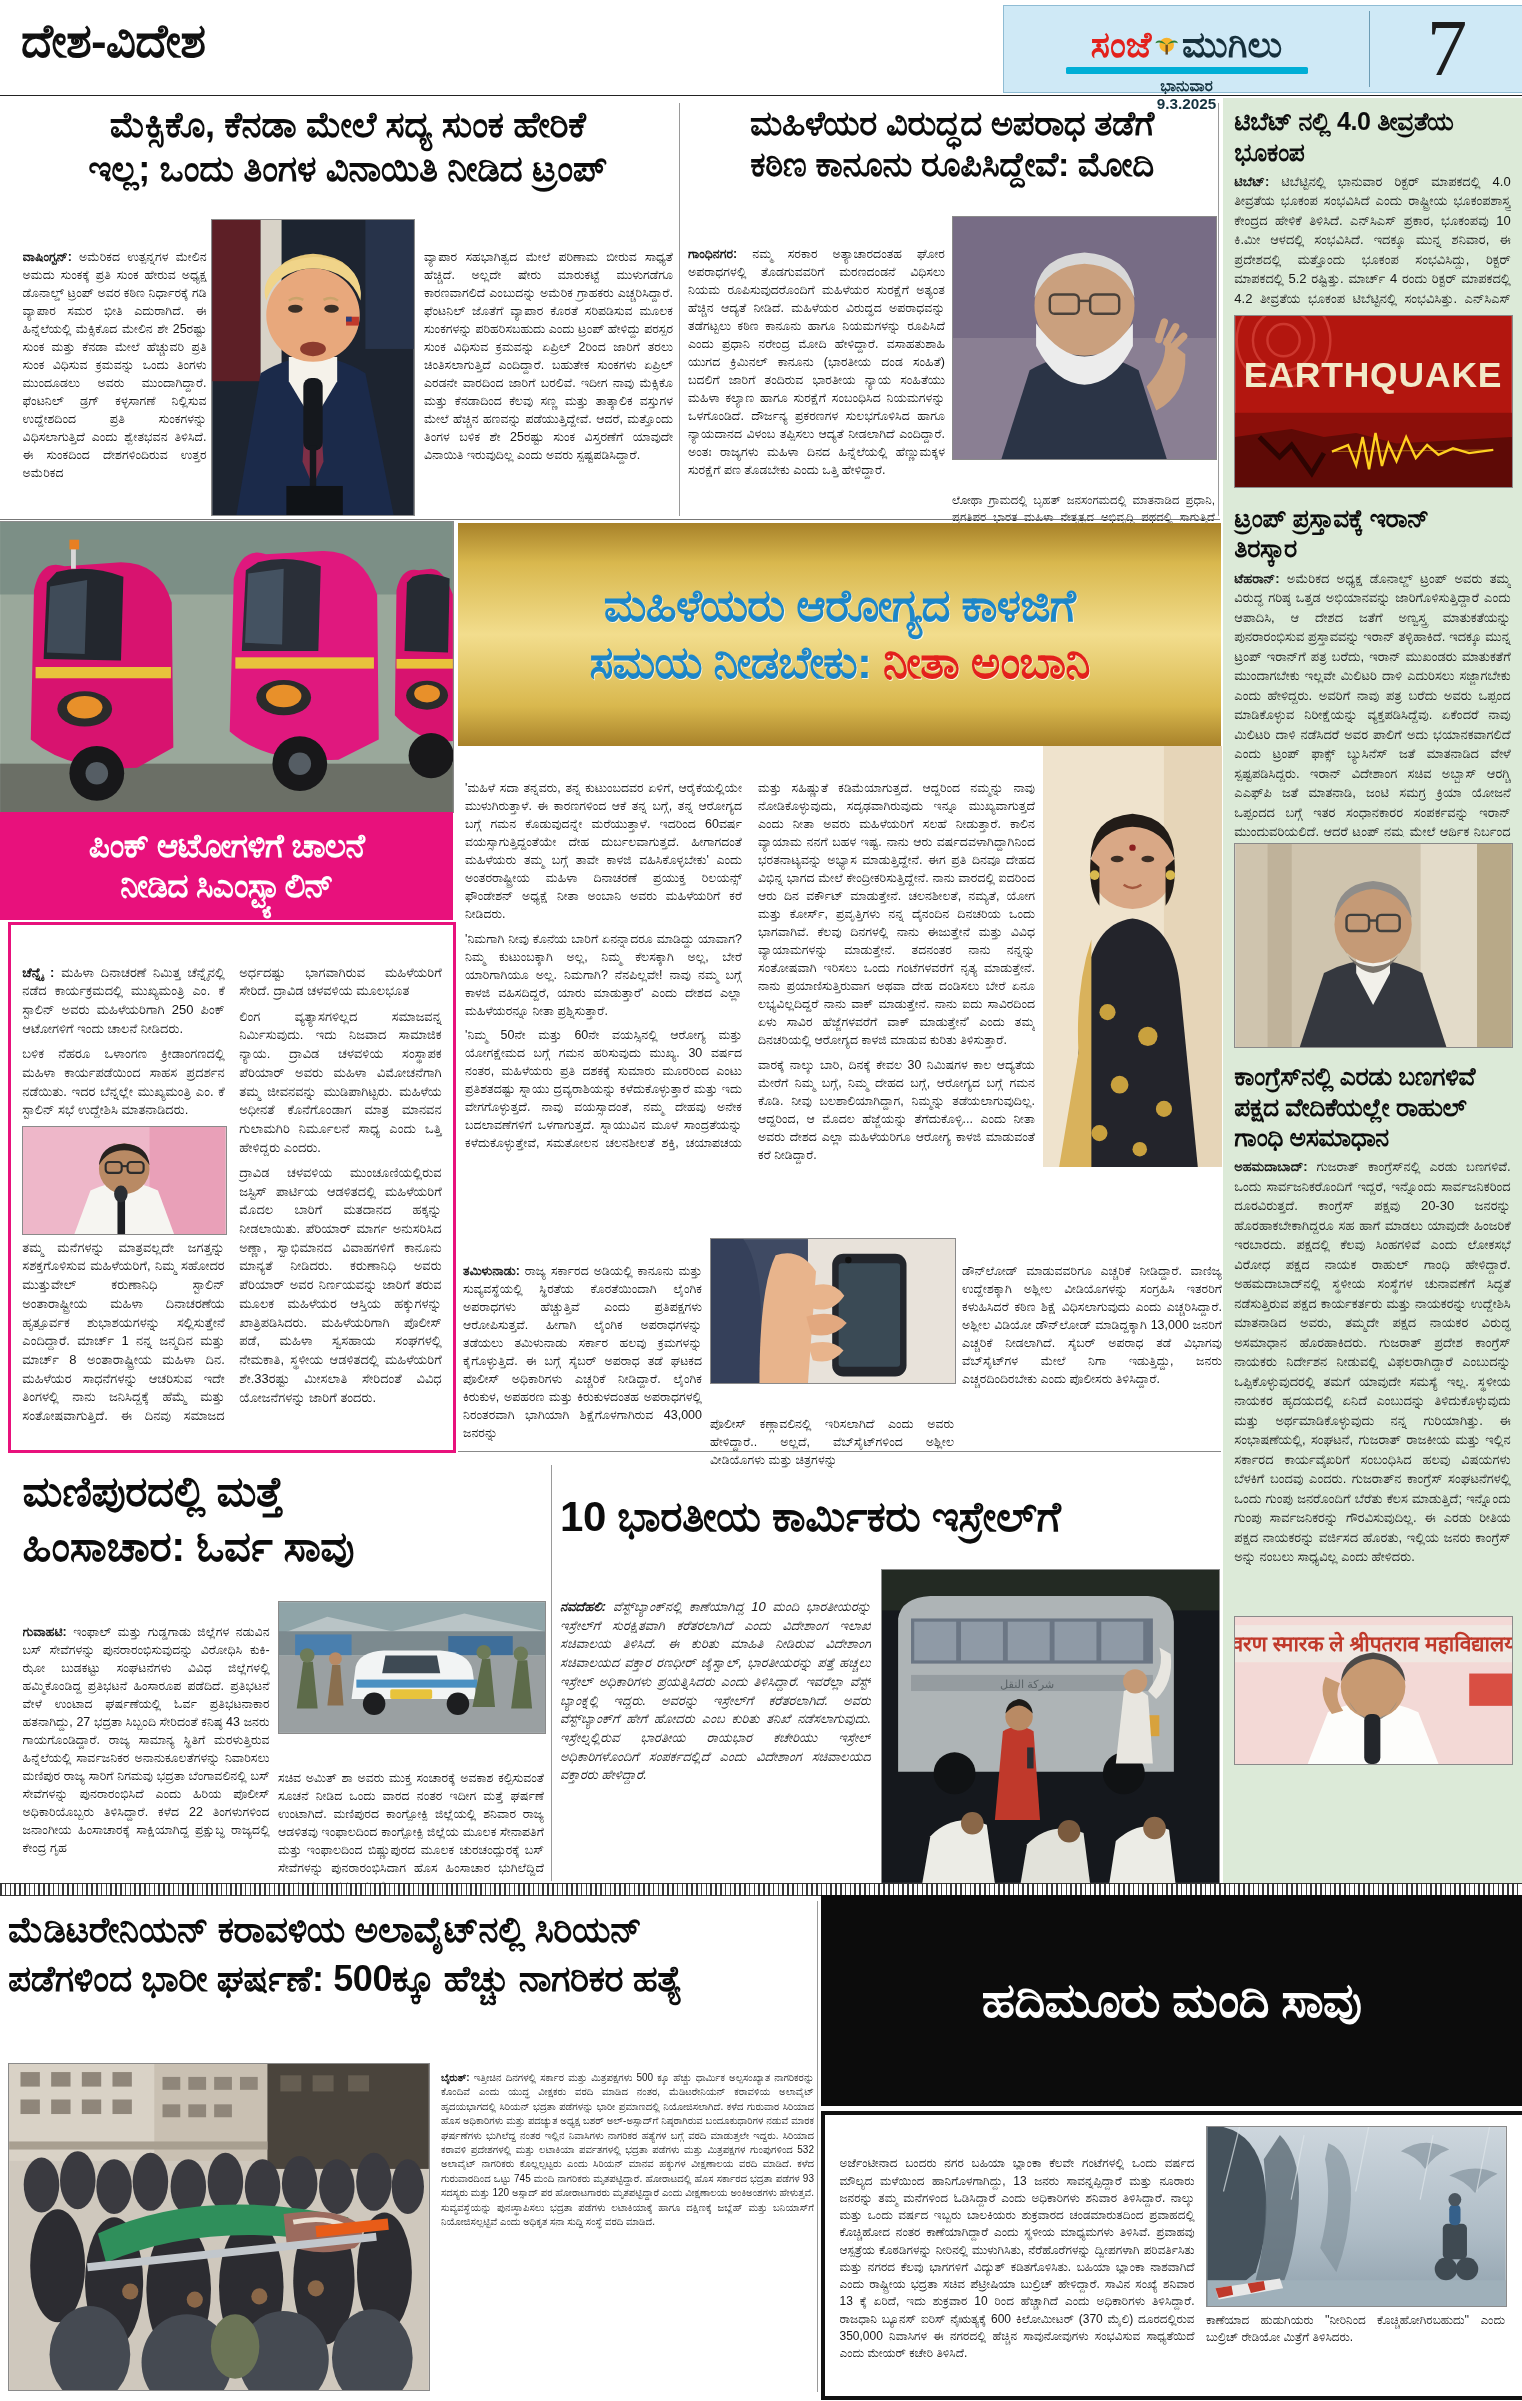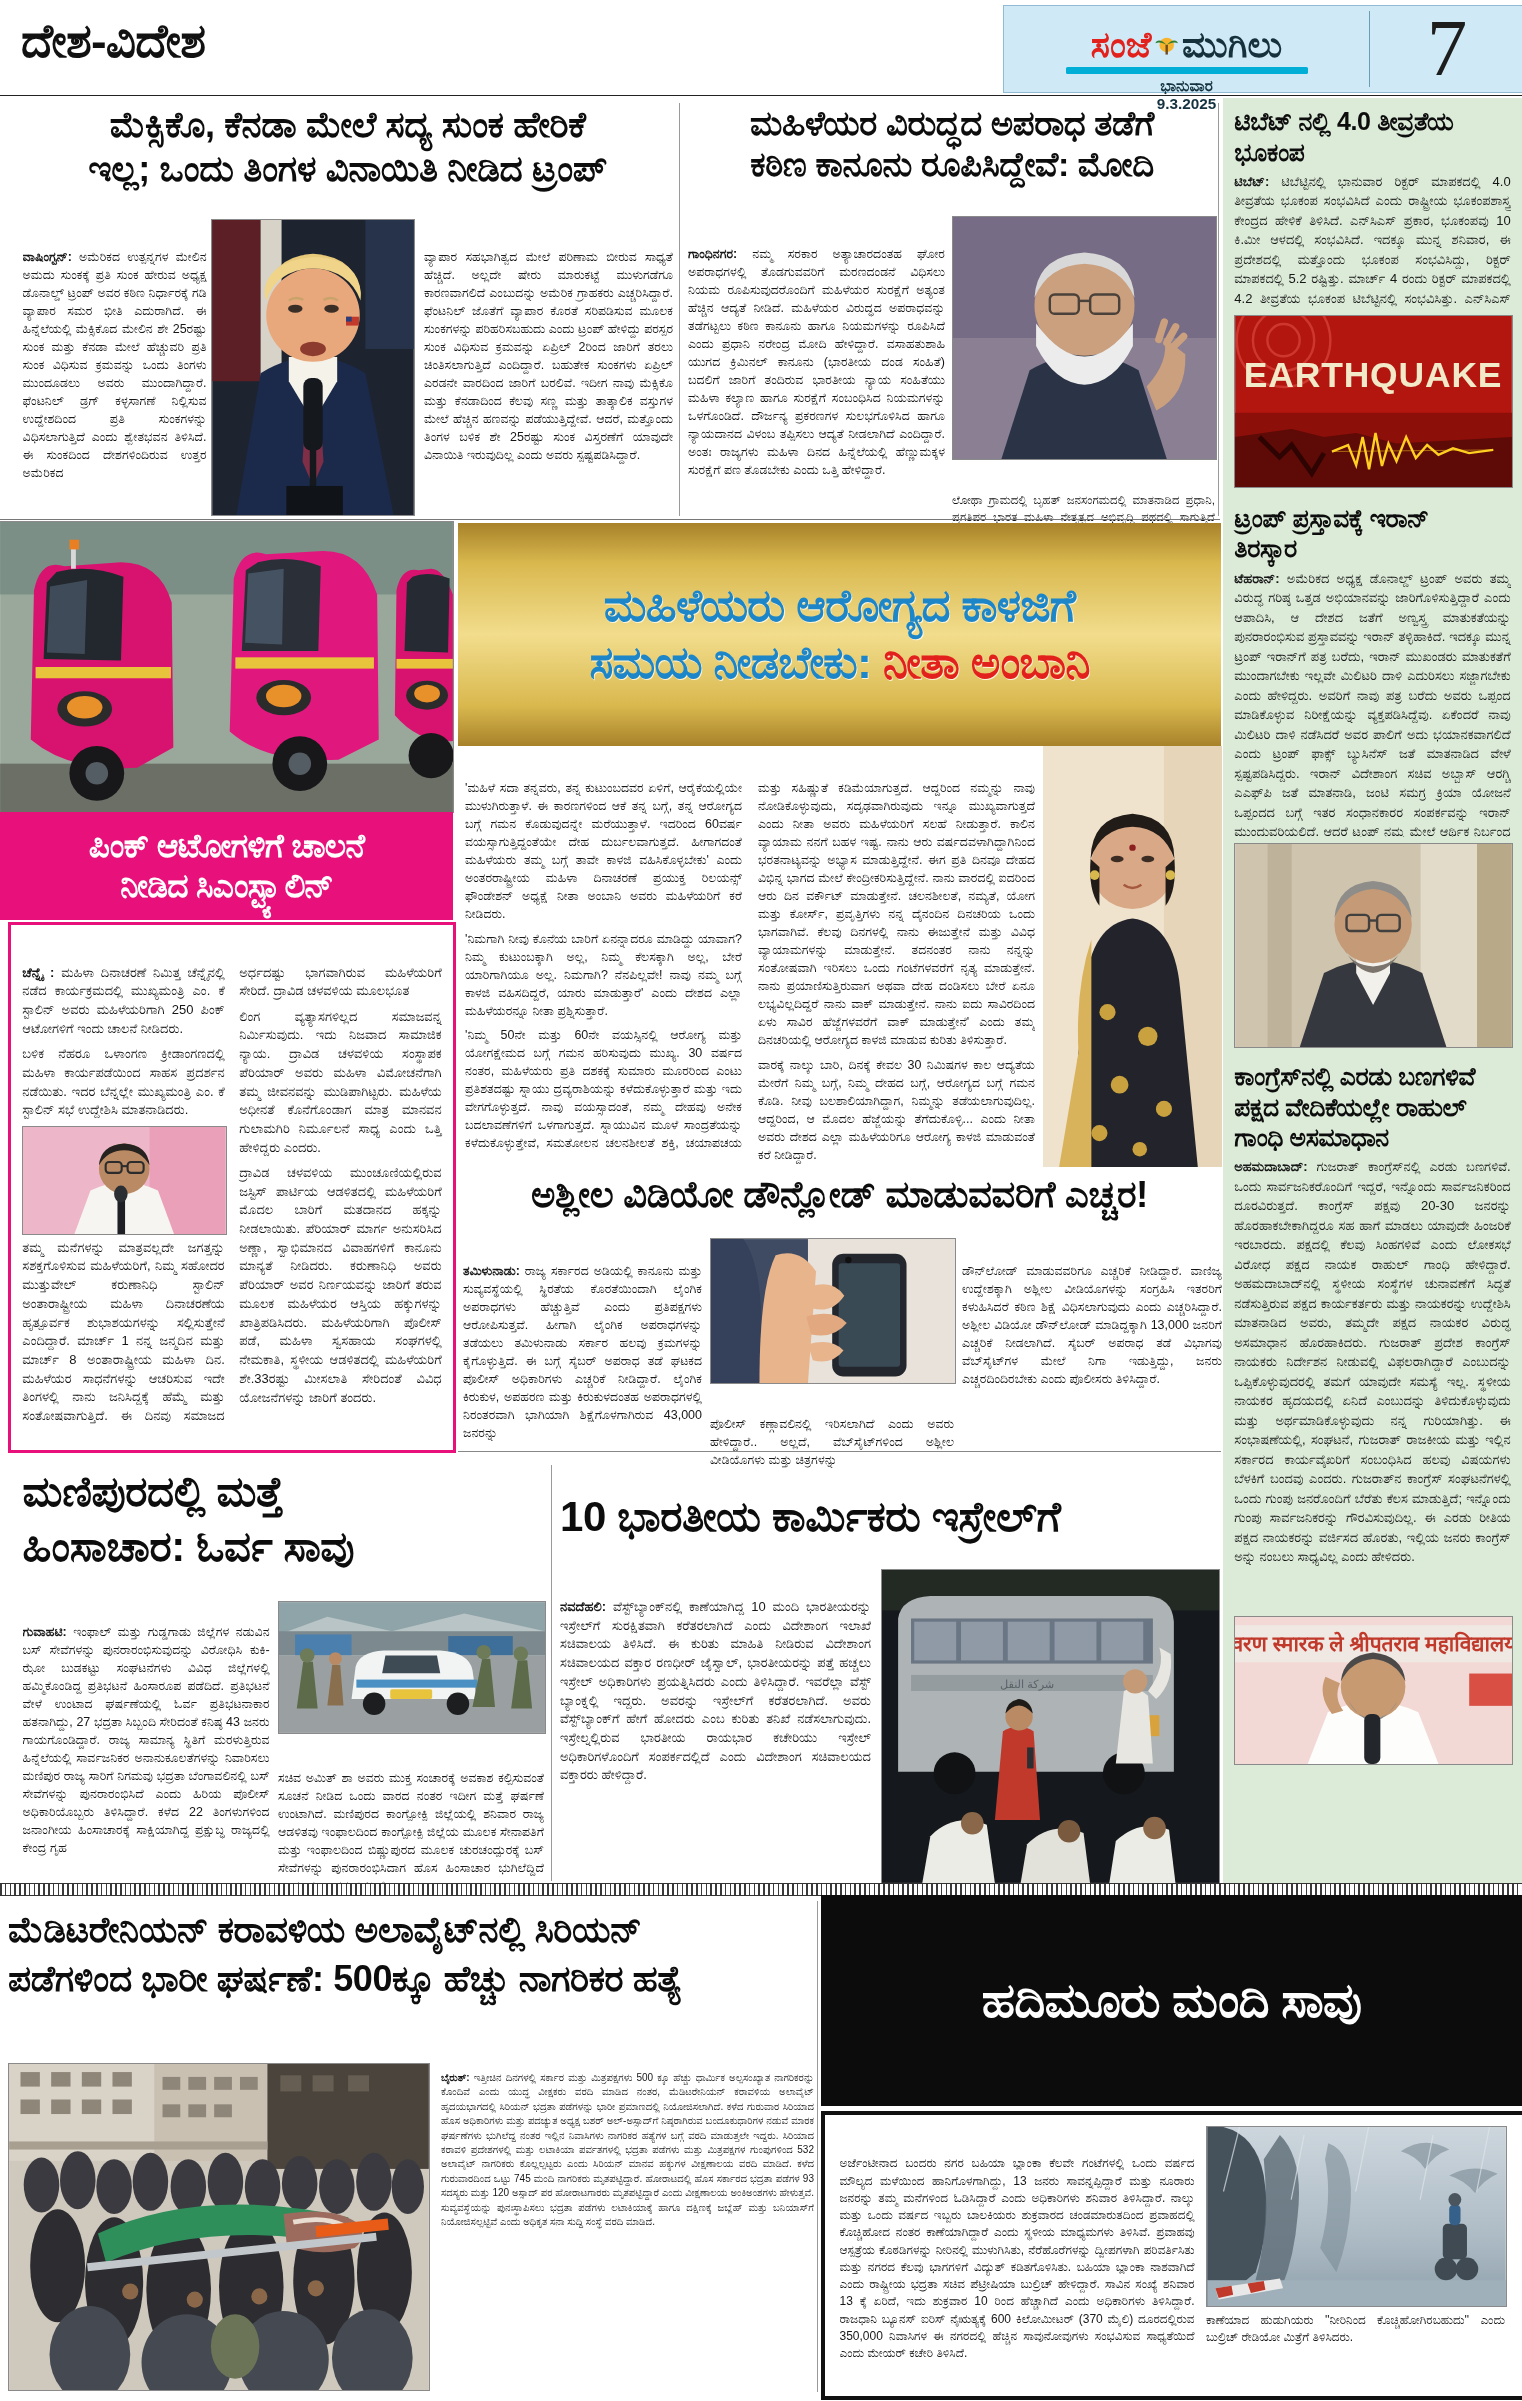--- a/index.html
+++ b/index.html
@@ -330,21 +330,20 @@
 
   <div class="abs" style="left:465px;top:750px;width:570px;height:415px;overflow:hidden;">
     <div class="body-txt" style="column-count:2;column-gap:16px;font-size:12.5px;height:415px;">
       <p style="margin:0 0 6.5px 0;">'ಮಹಿಳೆ ಸದಾ ತನ್ನವರು, ತನ್ನ ಕುಟುಂಬದವರ ಏಳಿಗೆ, ಆರೈಕೆಯಲ್ಲಿಯೇ ಮುಳುಗಿರುತ್ತಾಳೆ. ಈ ಕಾರಣಗಳಿಂದ ಆಕೆ ತನ್ನ ಬಗ್ಗೆ, ತನ್ನ ಆರೋಗ್ಯದ ಬಗ್ಗೆ ಗಮನ ಕೊಡುವುದನ್ನೇ ಮರೆಯುತ್ತಾಳೆ. ಇದರಿಂದ 60ವರ್ಷ ವಯಸ್ಸಾಗುತ್ತಿದ್ದಂತೆಯೇ ದೇಹ ದುರ್ಬಲವಾಗುತ್ತದೆ. ಹೀಗಾಗದಂತೆ ಮಹಿಳೆಯರು ತಮ್ಮ ಬಗ್ಗೆ ತಾವೇ ಕಾಳಜಿ ವಹಿಸಿಕೊಳ್ಳಬೇಕು' ಎಂದು ಅಂತರರಾಷ್ಟ್ರೀಯ ಮಹಿಳಾ ದಿನಾಚರಣೆ ಪ್ರಯುಕ್ತ ರಿಲಯನ್ಸ್ ಫೌಂಡೇಶನ್ ಅಧ್ಯಕ್ಷೆ ನೀತಾ ಅಂಬಾನಿ ಅವರು ಮಹಿಳೆಯರಿಗೆ ಕರೆ ನೀಡಿದರು.</p>
       <p style="margin:0 0 6.5px 0;">'ನಿಮಗಾಗಿ ನೀವು ಕೊನೆಯ ಬಾರಿಗೆ ಏನನ್ನಾದರೂ ಮಾಡಿದ್ದು ಯಾವಾಗ? ನಿಮ್ಮ ಕುಟುಂಬಕ್ಕಾಗಿ ಅಲ್ಲ, ನಿಮ್ಮ ಕೆಲಸಕ್ಕಾಗಿ ಅಲ್ಲ, ಬೇರೆ ಯಾರಿಗಾಗಿಯೂ ಅಲ್ಲ. ನಿಮಗಾಗಿ? ನೆನಪಿಲ್ಲವೇ! ನಾವು ನಮ್ಮ ಬಗ್ಗೆ ಕಾಳಜಿ ವಹಿಸದಿದ್ದರೆ, ಯಾರು ಮಾಡುತ್ತಾರೆ' ಎಂದು ದೇಶದ ಎಲ್ಲಾ ಮಹಿಳೆಯರನ್ನೂ ನೀತಾ ಪ್ರಶ್ನಿಸುತ್ತಾರೆ.</p>
       <p style="margin:0 0 6.5px 0;">'ನಿಮ್ಮ 50ನೇ ಮತ್ತು 60ನೇ ವಯಸ್ಸಿನಲ್ಲಿ ಆರೋಗ್ಯ ಮತ್ತು ಯೋಗಕ್ಷೇಮದ ಬಗ್ಗೆ ಗಮನ ಹರಿಸುವುದು ಮುಖ್ಯ. 30 ವರ್ಷದ ನಂತರ, ಮಹಿಳೆಯರು ಪ್ರತಿ ದಶಕಕ್ಕೆ ಸುಮಾರು ಮೂರರಿಂದ ಎಂಟು ಪ್ರತಿಶತದಷ್ಟು ಸ್ನಾಯು ದ್ರವ್ಯರಾಶಿಯನ್ನು ಕಳೆದುಕೊಳ್ಳುತ್ತಾರೆ ಮತ್ತು ಇದು ವೇಗಗೊಳ್ಳುತ್ತದೆ. ನಾವು ವಯಸ್ಸಾದಂತೆ, ನಮ್ಮ ದೇಹವು ಅನೇಕ ಬದಲಾವಣೆಗಳಿಗೆ ಒಳಗಾಗುತ್ತದೆ. ಸ್ನಾಯುವಿನ ಮೂಳೆ ಸಾಂದ್ರತೆಯನ್ನು ಕಳೆದುಕೊಳ್ಳುತ್ತೇವೆ, ಸಮತೋಲನ ಚಲನಶೀಲತೆ ಶಕ್ತಿ, ಚಯಾಪಚಯ ಮತ್ತು ಸಹಿಷ್ಣುತೆ ಕಡಿಮೆಯಾಗುತ್ತದೆ. ಆದ್ದರಿಂದ ನಮ್ಮನ್ನು ನಾವು ನೋಡಿಕೊಳ್ಳುವುದು, ಸದೃಢವಾಗಿರುವುದು ಇನ್ನೂ ಮುಖ್ಯವಾಗುತ್ತದೆ ಎಂದು ನೀತಾ ಅವರು ಮಹಿಳೆಯರಿಗೆ ಸಲಹೆ ನೀಡುತ್ತಾರೆ. ಕಾಲಿನ ವ್ಯಾಯಾಮ ನನಗೆ ಬಹಳ ಇಷ್ಟ. ನಾನು ಆರು ವರ್ಷದವಳಾಗಿದ್ದಾಗಿನಿಂದ ಭರತನಾಟ್ಯವನ್ನು ಅಭ್ಯಾಸ ಮಾಡುತ್ತಿದ್ದೇನೆ. ಈಗ ಪ್ರತಿ ದಿನವೂ ದೇಹದ ವಿಭಿನ್ನ ಭಾಗದ ಮೇಲೆ ಕೇಂದ್ರೀಕರಿಸುತ್ತಿದ್ದೇನೆ. ನಾನು ವಾರದಲ್ಲಿ ಐದರಿಂದ ಆರು ದಿನ ವರ್ಕೌಟ್ ಮಾಡುತ್ತೇನೆ. ಚಲನಶೀಲತೆ, ನಮ್ಯತೆ, ಯೋಗ ಮತ್ತು ಕೋರ್ಸ್, ಪ್ರವೃತ್ತಿಗಳು ನನ್ನ ದೈನಂದಿನ ದಿನಚರಿಯ ಒಂದು ಭಾಗವಾಗಿವೆ. ಕೆಲವು ದಿನಗಳಲ್ಲಿ ನಾನು ಈಜುತ್ತೇನೆ ಮತ್ತು ವಿವಿಧ ವ್ಯಾಯಾಮಗಳನ್ನು ಮಾಡುತ್ತೇನೆ. ತದನಂತರ ನಾನು ನನ್ನನ್ನು ಸಂತೋಷವಾಗಿ ಇರಿಸಲು ಒಂದು ಗಂಟೆಗಳವರೆಗೆ ನೃತ್ಯ ಮಾಡುತ್ತೇನೆ. ನಾನು ಪ್ರಯಾಣಿಸುತ್ತಿರುವಾಗ ಅಥವಾ ದೇಹ ದಂಡಿಸಲು ಬೇರೆ ಏನೂ ಲಭ್ಯವಿಲ್ಲದಿದ್ದರೆ ನಾನು ವಾಕ್ ಮಾಡುತ್ತೇನೆ. ನಾನು ಐದು ಸಾವಿರದಿಂದ ಏಳು ಸಾವಿರ ಹೆಜ್ಜೆಗಳವರೆಗೆ ವಾಕ್ ಮಾಡುತ್ತೇನೆ' ಎಂದು ತಮ್ಮ ದಿನಚರಿಯಲ್ಲಿ ಆರೋಗ್ಯದ ಕಾಳಜಿ ಮಾಡುವ ಕುರಿತು ತಿಳಿಸುತ್ತಾರೆ.</p>
       <p style="margin:0;">ವಾರಕ್ಕೆ ನಾಲ್ಕು ಬಾರಿ, ದಿನಕ್ಕೆ ಕೇವಲ 30 ನಿಮಿಷಗಳ ಕಾಲ ಆದ್ಯತೆಯ ಮೇರೆಗೆ ನಿಮ್ಮ ಬಗ್ಗೆ, ನಿಮ್ಮ ದೇಹದ ಬಗ್ಗೆ, ಆರೋಗ್ಯದ ಬಗ್ಗೆ ಗಮನ ಕೊಡಿ. ನೀವು ಬಲಶಾಲಿಯಾಗಿದ್ದಾಗ, ನಿಮ್ಮನ್ನು ತಡೆಯಲಾಗುವುದಿಲ್ಲ. ಆದ್ದರಿಂದ, ಆ ಮೊದಲ ಹೆಜ್ಜೆಯನ್ನು ತೆಗೆದುಕೊಳ್ಳಿ... ಎಂದು ನೀತಾ ಅವರು ದೇಶದ ಎಲ್ಲಾ ಮಹಿಳೆಯರಿಗೂ ಆರೋಗ್ಯ ಕಾಳಜಿ ಮಾಡುವಂತೆ ಕರೆ ನೀಡಿದ್ದಾರೆ.</p>
     </div>
   </div>
 
-  <div class="abs hl" style="left:458px;top:1172px;width:763px;font-size:37px;text-align:center;">ಅಶ್ಲೀಲ ವಿಡಿಯೋ ಡೌನ್ಲೋಡ್ ಮಾಡುವವರಿಗೆ ಎಚ್ಚರ!</div>
   <div class="abs body-txt" style="left:463px;top:1233px;width:239px;height:211px;">
     <b class="dl">ತಮಿಳುನಾಡು:</b>
     <span>ರಾಜ್ಯ ಸರ್ಕಾರದ ಅಡಿಯಲ್ಲಿ ಕಾನೂನು ಮತ್ತು ಸುವ್ಯವಸ್ಥೆಯಲ್ಲಿ ಸ್ಥಿರತೆಯ ಕೊರತೆಯಿಂದಾಗಿ ಲೈಂಗಿಕ ಅಪರಾಧಗಳು ಹೆಚ್ಚುತ್ತಿವೆ ಎಂದು ಪ್ರತಿಪಕ್ಷಗಳು ಆರೋಪಿಸುತ್ತವೆ. ಹೀಗಾಗಿ ಲೈಂಗಿಕ ಅಪರಾಧಗಳನ್ನು ತಡೆಯಲು ತಮಿಳುನಾಡು ಸರ್ಕಾರ ಹಲವು ಕ್ರಮಗಳನ್ನು ಕೈಗೊಳ್ಳುತ್ತಿದೆ. ಈ ಬಗ್ಗೆ ಸೈಬರ್ ಅಪರಾಧ ತಡೆ ಘಟಕದ ಪೊಲೀಸ್ ಅಧಿಕಾರಿಗಳು ಎಚ್ಚರಿಕೆ ನೀಡಿದ್ದಾರೆ. ಲೈಂಗಿಕ ಕಿರುಕುಳ, ಅಪಹರಣ ಮತ್ತು ಕಿರುಕುಳದಂತಹ ಅಪರಾಧಗಳಲ್ಲಿ ನಿರಂತರವಾಗಿ ಭಾಗಿಯಾಗಿ ಶಿಕ್ಷೆಗೊಳಗಾಗಿರುವ 43,000 ಜನರನ್ನು</span>
   </div>
   <div class="abs photo-frame" style="left:710px;top:1238px;width:244px;height:144px;">
     <svg width="244" height="144" viewBox="0 0 302 178">
       <rect width="302" height="178" fill="#e8e2da"></rect>
       <rect x="0" y="0" width="120" height="178" fill="#3f4a63"></rect>
       <path d="M40 0 Q70 40 60 178 L0 178 L0 0 Z" fill="#35405a"></path>
       <path d="M80 20 Q110 10 130 40 L120 178 L60 178 Q60 60 80 20 Z" fill="#e8b48c"></path>
@@ -390,21 +389,21 @@
       <circle cx="70" cy="70" r="8" fill="#b98a64"></circle>
       <path d="M296 72 L288 132 L314 132 L308 72 Z" fill="#5d6b4a"></path>
       <circle cx="300" cy="64" r="9" fill="#6d7b58"></circle>
     </svg>
   </div>
   <div class="abs body-txt" style="left:278px;top:1740px;width:266px;height:142px;">ಸಚಿವ ಅಮಿತ್ ಶಾ ಅವರು ಮುಕ್ತ ಸಂಚಾರಕ್ಕೆ ಅವಕಾಶ ಕಲ್ಪಿಸುವಂತೆ ಸೂಚನೆ ನೀಡಿದ ಒಂದು ವಾರದ ನಂತರ ಇದೀಗ ಮತ್ತೆ ಘರ್ಷಣೆ ಉಂಟಾಗಿದೆ. ಮಣಿಪುರದ ಕಾಂಗ್ಪೋಕ್ಪಿ ಜಿಲ್ಲೆಯಲ್ಲಿ ಶನಿವಾರ ರಾಜ್ಯ ಆಡಳಿತವು ಇಂಫಾಲದಿಂದ ಕಾಂಗ್ಪೋಕ್ಪಿ ಜಿಲ್ಲೆಯ ಮೂಲಕ ಸೇನಾಪತಿಗೆ ಮತ್ತು ಇಂಫಾಲದಿಂದ ಬಿಷ್ಣುಪುರದ ಮೂಲಕ ಚುರಚಂದ್ಪುರಕ್ಕೆ ಬಸ್ ಸೇವೆಗಳನ್ನು ಪುನರಾರಂಭಿಸಿದಾಗ ಹೊಸ ಹಿಂಸಾಚಾರ ಭುಗಿಲೆದ್ದಿದೆ ಎಂದು ಮೂಲಗಳು ತಿಳಿಸಿವೆ.</div>
 
   <div class="vline" style="left:551px;top:1465px;height:416px;"></div>
 
   <div class="abs hl" style="left:560px;top:1491px;width:658px;font-size:42px;">10 ಭಾರತೀಯ ಕಾರ್ಮಿಕರು ಇಸ್ರೇಲ್‌ಗೆ</div>
-  <div class="abs body-txt" style="left:560px;top:1569px;width:311px;height:313px;font-size:13px;">
+  <div class="abs body-txt" style="left:560px;top:1569px;width:311px;height:313px;font-size:13px;font-style:italic;">
     <b class="dl">ನವದೆಹಲಿ:</b>
     <span>ವೆಸ್ಟ್‌ಬ್ಯಾಂಕ್‌ನಲ್ಲಿ ಕಾಣೆಯಾಗಿದ್ದ 10 ಮಂದಿ ಭಾರತೀಯರನ್ನು ಇಸ್ರೇಲ್‌ಗೆ ಸುರಕ್ಷಿತವಾಗಿ ಕರೆತರಲಾಗಿದೆ ಎಂದು ವಿದೇಶಾಂಗ ಇಲಾಖೆ ಸಚಿವಾಲಯ ತಿಳಿಸಿದೆ. ಈ ಕುರಿತು ಮಾಹಿತಿ ನೀಡಿರುವ ವಿದೇಶಾಂಗ ಸಚಿವಾಲಯದ ವಕ್ತಾರ ರಣಧೀರ್ ಜೈಸ್ವಾಲ್, ಭಾರತೀಯರನ್ನು ಪತ್ತೆ ಹಚ್ಚಲು ಇಸ್ರೇಲ್ ಅಧಿಕಾರಿಗಳು ಪ್ರಯತ್ನಿಸಿದರು ಎಂದು ತಿಳಿಸಿದ್ದಾರೆ. ಇವರೆಲ್ಲಾ ವೆಸ್ಟ್ ಬ್ಯಾಂಕ್ನಲ್ಲಿ ಇದ್ದರು. ಅವರನ್ನು ಇಸ್ರೇಲ್‌ಗೆ ಕರೆತರಲಾಗಿದೆ. ಅವರು ವೆಸ್ಟ್‌ಬ್ಯಾಂಕ್‌ಗೆ ಹೇಗೆ ಹೋದರು ಎಂಬ ಕುರಿತು ತನಿಖೆ ನಡೆಸಲಾಗುವುದು. ಇಸ್ರೇಲ್ನಲ್ಲಿರುವ ಭಾರತೀಯ ರಾಯಭಾರ ಕಚೇರಿಯು ಇಸ್ರೇಲ್ ಅಧಿಕಾರಿಗಳೊಂದಿಗೆ ಸಂಪರ್ಕದಲ್ಲಿದೆ ಎಂದು ವಿದೇಶಾಂಗ ಸಚಿವಾಲಯದ ವಕ್ತಾರರು ಹೇಳಿದ್ದಾರೆ.</span>
   </div>
   <div class="abs photo-frame" style="left:881px;top:1569px;width:337px;height:313px;">
     <svg width="337" height="313" viewBox="0 0 418 388">
       <rect width="418" height="388" fill="#15181d"></rect>
       <rect x="0" y="0" width="418" height="50" fill="#232a23"></rect>
       <path d="M20 60 Q24 34 60 32 L330 32 Q360 34 362 64 L362 250 L20 250 Z" fill="#aeb4b6"></path>
       <rect x="36" y="60" width="300" height="56" fill="#6b7684"></rect>
       <g fill="#8f9aa6">

